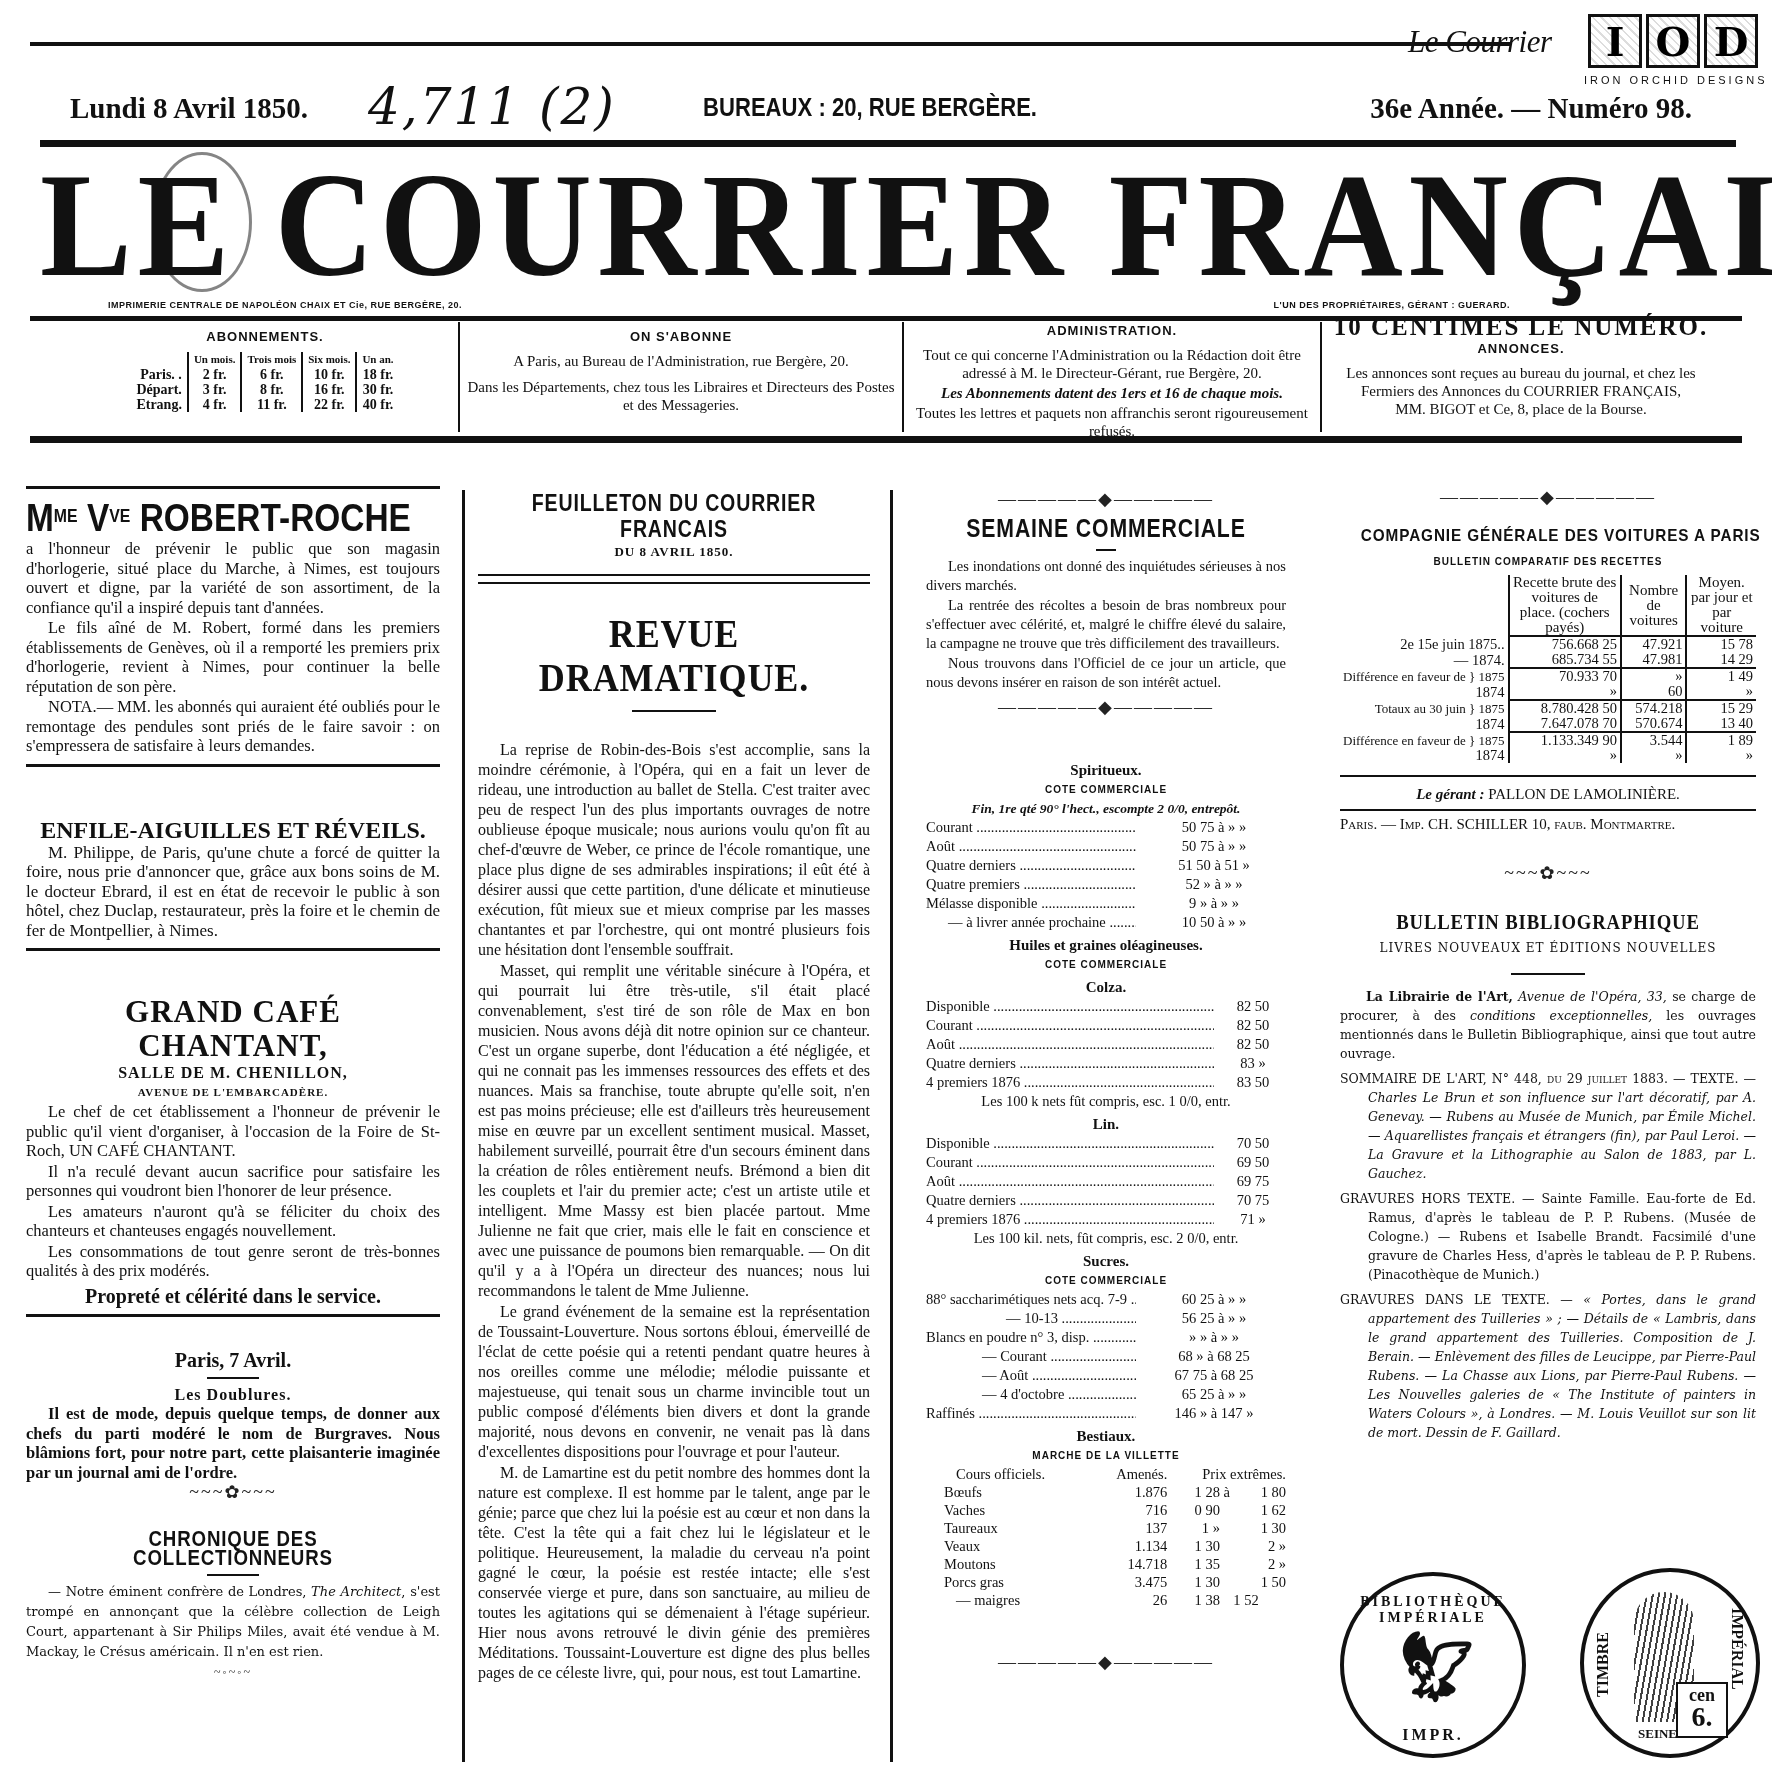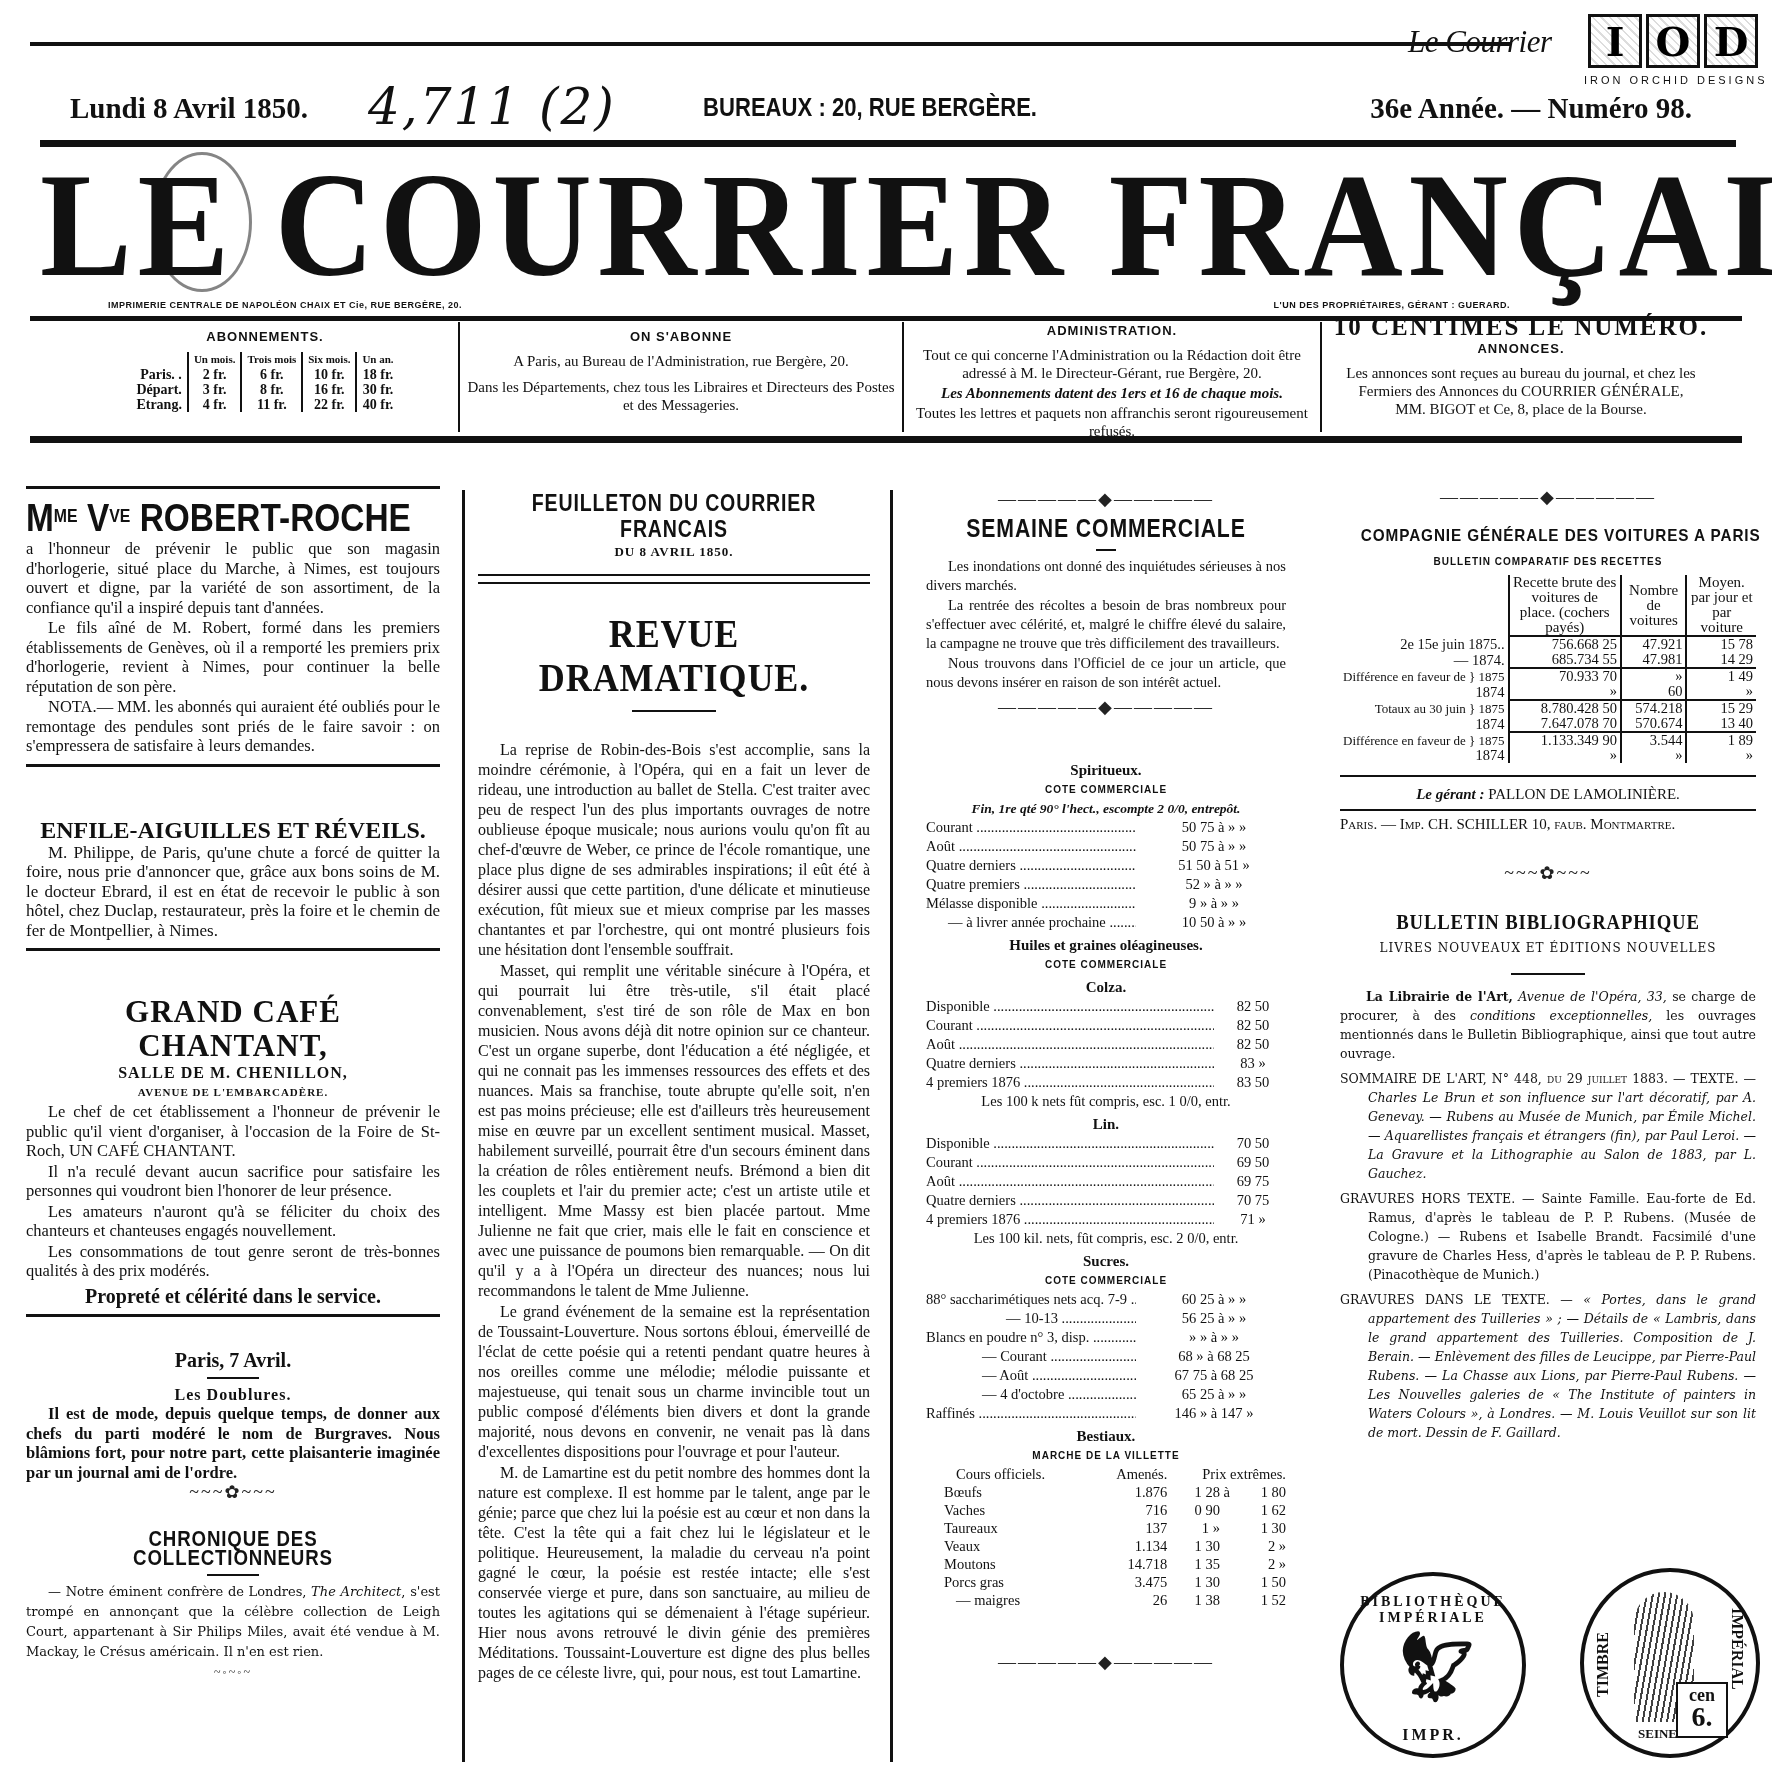--- a/index.html
+++ b/index.html
@@ -155,21 +155,21 @@
     <h4>ADMINISTRATION.</h4>
     <div>Tout ce qui concerne l'Administration ou la Rédaction doit être adressé à M. le Directeur-Gérant, rue Bergère, 20.</div>
     <div style="font-style:italic; font-weight:bold; margin:2px 0;">Les Abonnements datent des 1ers et 16 de chaque mois.</div>
     <div>Toutes les lettres et paquets non affranchis seront rigoureusement refusés.</div>
   </div>
   <div class="divider" style="left:1290px;"></div>
 
   <div class="cell" style="left:1296px; width:390px; top:-4px;">
     <div class="big-price">10 CENTIMES LE NUMÉRO.</div>
     <h4>ANNONCES.</h4>
-    <div>Les annonces sont reçues au bureau du journal, et chez les Fermiers des Annonces du COURRIER GÉNÉRALE,</div>
+    <div>Les annonces sont reçues au bureau du journal, et chez les Fermiers des Annonces du COURRIER FRANÇAIS,</div>
     <div>MM. BIGOT et Ce, 8, place de la Bourse.</div>
   </div>
 </div>
 <div class="rule" style="left:30px; top:436px; width:1712px; height:7px;"></div>
 
 <div class="vrule" style="left:462px; top:490px; height:1272px;"></div>
 <div class="vrule" style="left:890px; top:490px; height:1272px;"></div>
 
 <div class="col" style="left:26px; width:414px;">
   <hr class="hr" style="margin-top:-4px;">
@@ -395,21 +395,21 @@
           <td style="text-align:right;">3.475</td>
           <td style="text-align:right;">1 30</td>
           <td style="text-align:center;"></td>
           <td style="text-align:right;">1 50</td>
         </tr>
     <tr>
           <td style="padding-left:30px;">— maigres</td>
           <td style="text-align:right;">26</td>
           <td style="text-align:right;">1 38</td>
           <td style="text-align:center;"></td>
-          <td style="text-align:right;">1 52</td>
+          <td style="text-align:left;">1 52</td>
         </tr>
   </tbody>
     </table>
   <div class="ornament" style="margin-top:44px;">―――――<span>◆</span>―――――</div>
 </div>
 
 <div class="col" style="left:1340px; width:416px; top:488px;">
   <div class="ornament">―――――<span>◆</span>―――――</div>
   <div style="height:18px;"></div>
   <div class="sec-title" style="font-size:17px; line-height:20px; transform:scaleX(0.9); white-space:nowrap;">COMPAGNIE GÉNÉRALE DES VOITURES A PARIS</div>

